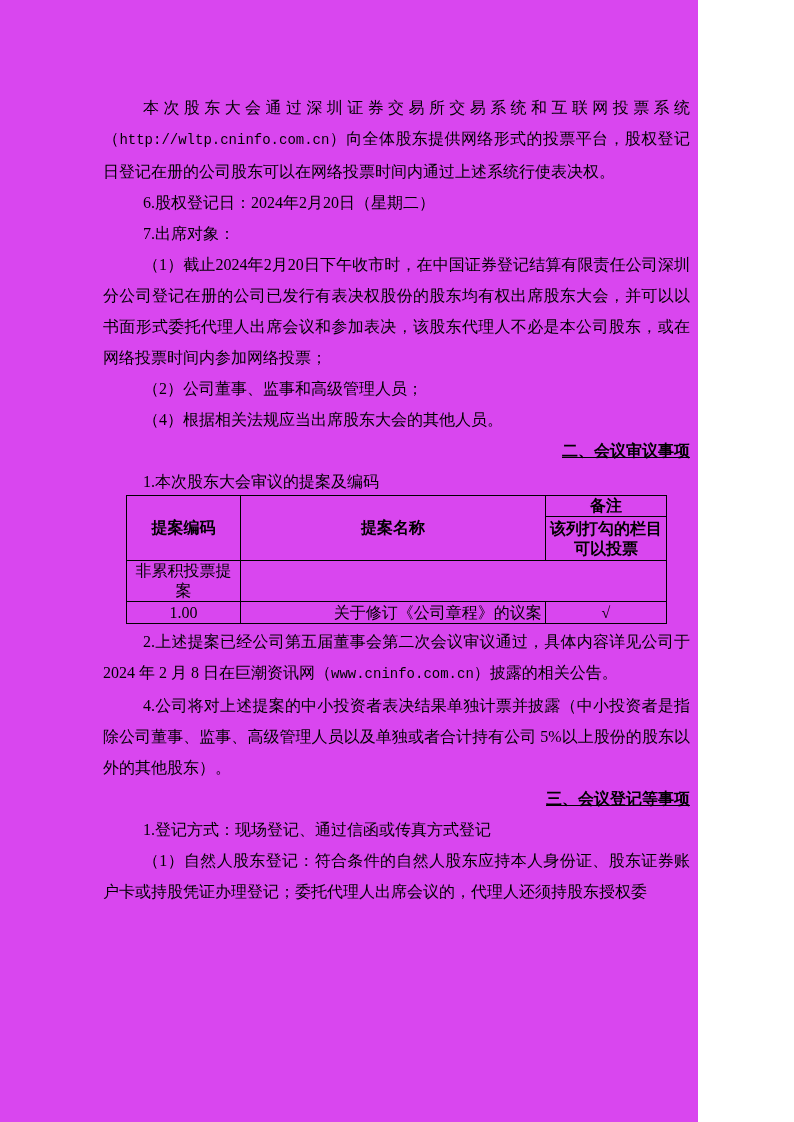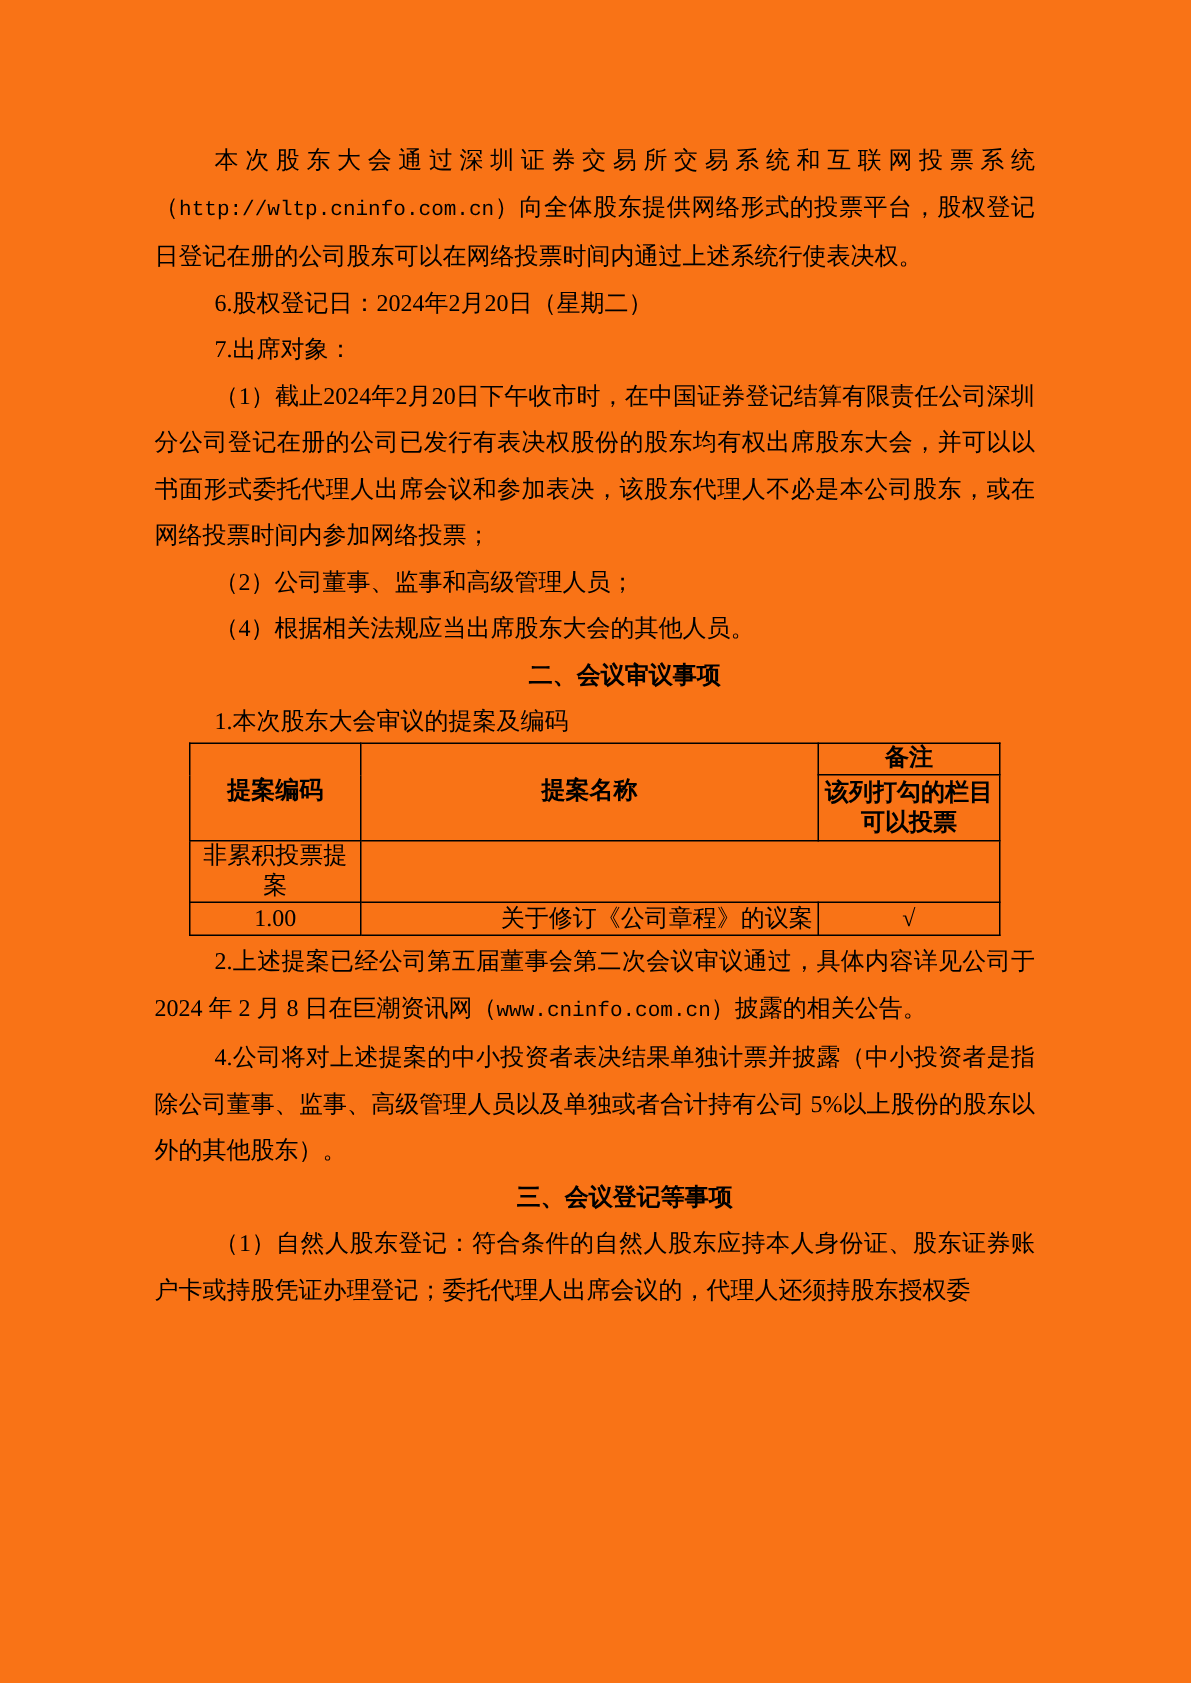--- a/index.html
+++ b/index.html
@@ -1,20 +1,20 @@
 <!DOCTYPE html>
 <html><head>
 <meta charset="utf-8">
 <style>
   html, body { margin: 0; padding: 0; background: #ffffff; }
   .page {
     position: relative;
-    width: 794px;
+    width: 698px;
     height: 1122px;
-    background: #f97316;
+    background: #d946ef;
     overflow: hidden;
     font-family: "Liberation Serif", "DejaVu Serif", serif;
     color: #000000;
   }
   .content {
     position: absolute;
     left: 103px;
     top: 92px;
     width: 587px;
     font-size: 16px;
@@ -23,21 +23,22 @@
   }
   p.para {
     margin: 0;
     text-align: justify;
     text-indent: 40px;
   }
   p.heading {
     margin: 0;
     font-weight: bold;
     text-indent: 40px;
-    text-align: center;
+    text-align: right;
+    text-decoration: underline;
   }
   .url {
     font-family: "Liberation Mono", "DejaVu Sans Mono", monospace;
     font-size: 14px;
     white-space: nowrap;
   }
   table.proposal {
     border-collapse: collapse;
     table-layout: fixed;
     width: 541px;
@@ -104,16 +105,17 @@
           <td>√</td>
         </tr>
       </tbody>
     </table>
 
     <p class="para"><span>2.上述提案已经公司第五届董事会第二次会议审议通过，具体内容详见公司于 2024 年 2 月 8 日在巨潮资讯网（</span><span class="url">www.cninfo.com.cn</span><span>）披露的相关公告。</span></p>
 
     <p class="para">4.公司将对上述提案的中小投资者表决结果单独计票并披露（中小投资者是指除公司董事、监事、高级管理人员以及单独或者合计持有公司 5%以上股份的股东以外的其他股东）。</p>
 
     <p class="heading">三、会议登记等事项</p>
+    <p class="para">1.登记方式：现场登记、通过信函或传真方式登记</p>
     <p class="para">（1）自然人股东登记：符合条件的自然人股东应持本人身份证、股东证券账户卡或持股凭证办理登记；委托代理人出席会议的，代理人还须持股东授权委</p>
 
   </div>
 </div>
 
 </body></html>

